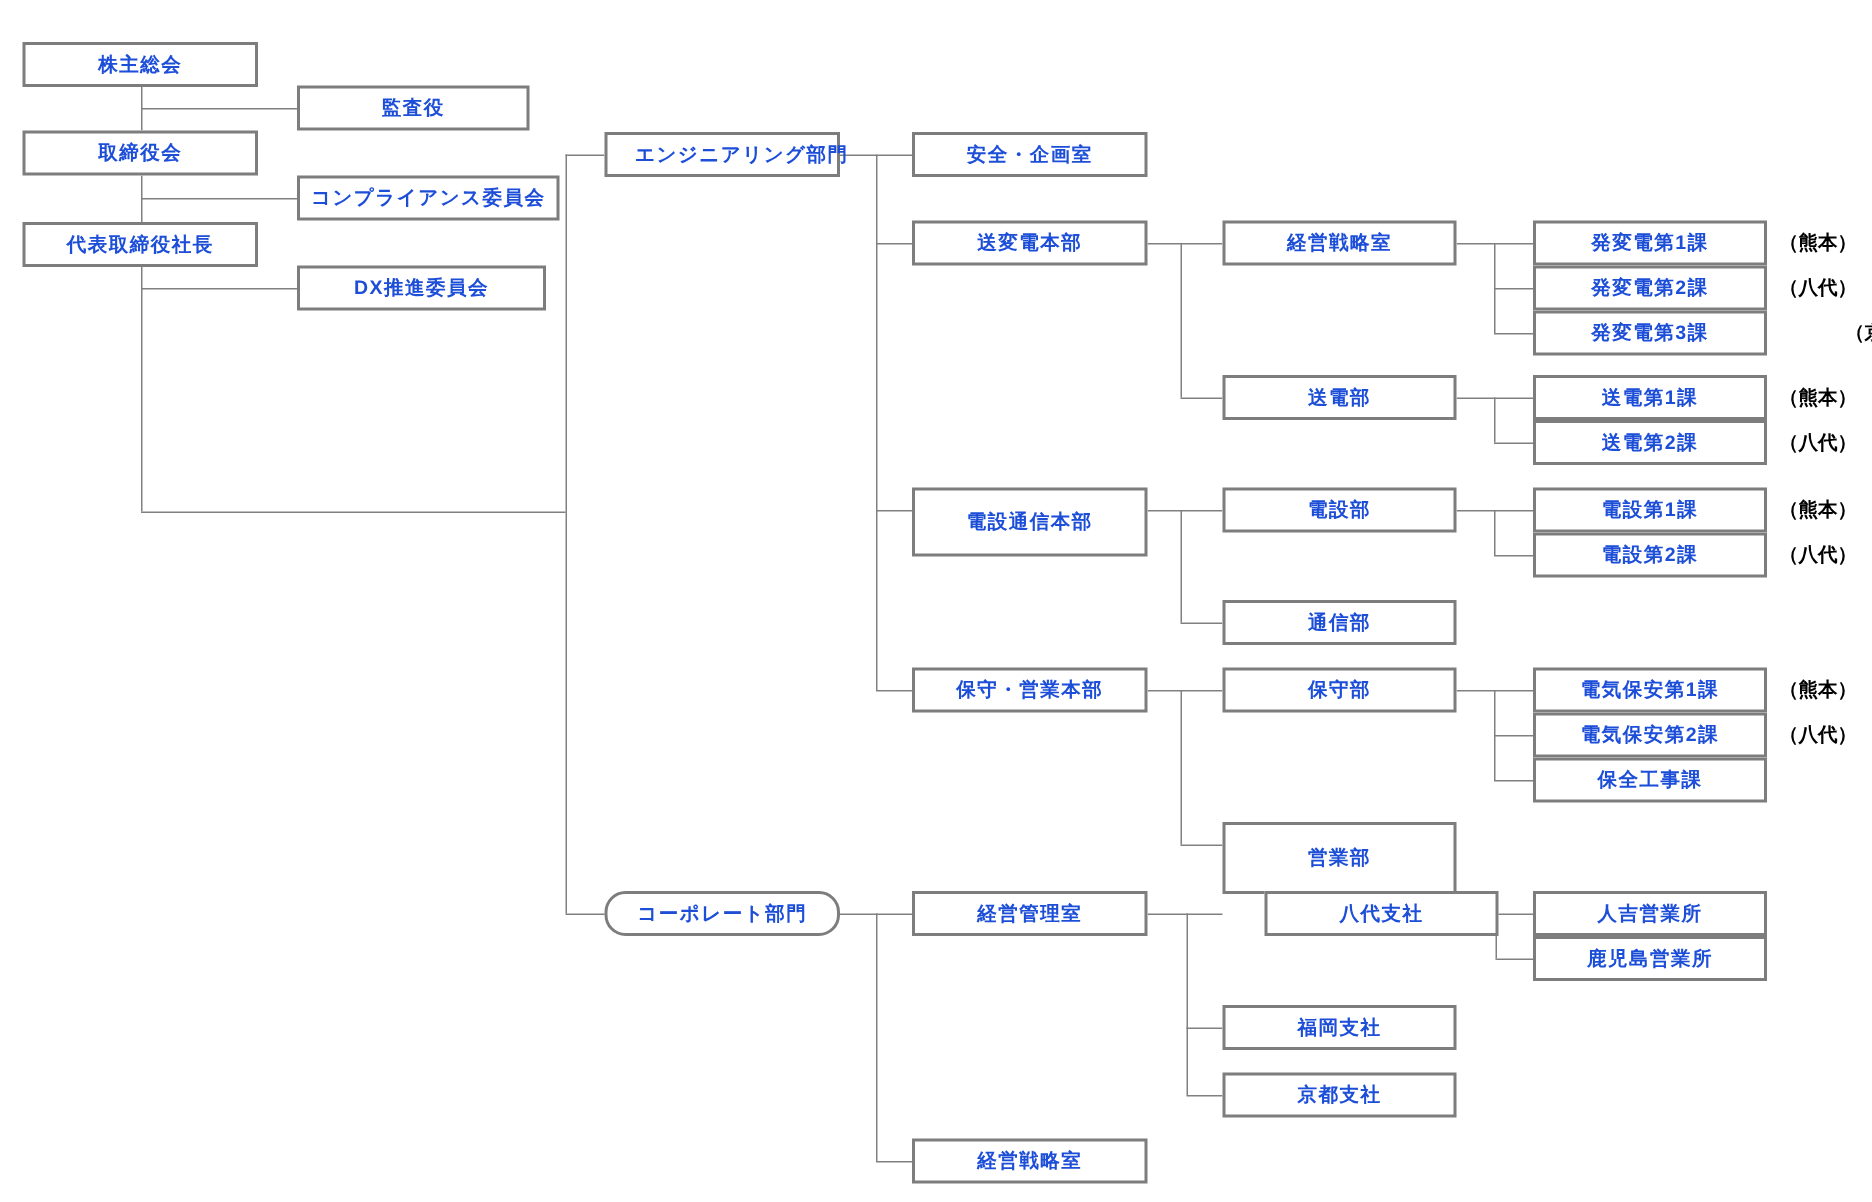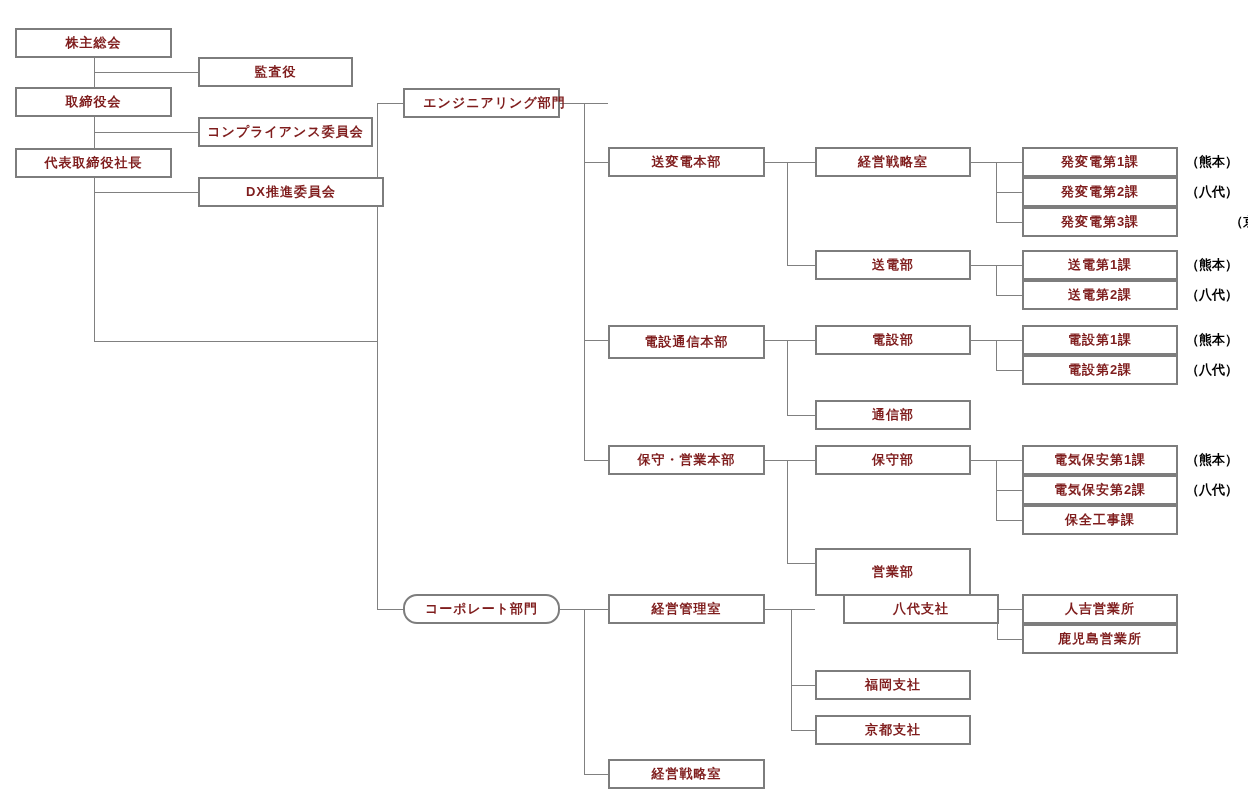--- a/index.html
+++ b/index.html
@@ -18,21 +18,21 @@
   .node {
     position: absolute;
     box-sizing: border-box;
     background: #ffffff;
     border: 2px solid #7d7d7d;
     display: flex;
     align-items: center;
     justify-content: center;
     font-size: 13px;
     font-weight: bold;
-    color: #7f1d1d;
+    color: #1d4ed8;
     white-space: nowrap;
     letter-spacing: 1px;
   }
   .loc {
     position: absolute;
     box-sizing: border-box;
     display: flex;
     align-items: center;
     justify-content: flex-start;
     font-size: 13px;
@@ -91,26 +91,27 @@
     <div class="line" style="left: 791px; top: 685px; width: 24px; height: 1px; background: rgb(128, 128, 128);"></div>
     <div class="line" style="left: 791px; top: 730px; width: 24px; height: 1px; background: rgb(128, 128, 128);"></div>
     <div class="line" style="left: 971px; top: 609px; width: 51px; height: 1px; background: rgb(128, 128, 128);"></div>
     <div class="line" style="left: 997px; top: 609px; width: 1px; height: 30px; background: rgb(128, 128, 128);"></div>
     <div class="line" style="left: 997px; top: 639px; width: 25px; height: 1px; background: rgb(128, 128, 128);"></div>
     <div class="node" style="left: 15px; top: 28px; width: 157px; height: 30px;">株主総会</div>
     <div class="node" style="left: 198px; top: 57px; width: 155px; height: 30px;">監査役</div>
     <div class="node" style="left: 15px; top: 87px; width: 157px; height: 30px;">取締役会</div>
     <div class="node" style="left: 198px; top: 117px; width: 175px; height: 30px;">コンプライアンス委員会</div>
     <div class="node" style="left: 15px; top: 148px; width: 157px; height: 30px;">代表取締役社長</div>
-    <div class="node" style="left: 198px; top: 177px; width: 186px; height: 30px;">DX推進委員会</div>
+    <div class="node" style="left: 198px; top: 177px; width: 166px; height: 30px;">DX推進委員会</div>
     <div class="node" style="left: 403px; top: 88px; width: 157px; height: 30px; padding-left: 26px;">エンジニアリング部門</div>
+    <div class="node" style="left: 608px; top: 88px; width: 157px; height: 30px;">安全・企画室</div>
     <div class="node" style="left: 608px; top: 147px; width: 157px; height: 30px;">送変電本部</div>
     <div class="node" style="left: 815px; top: 147px; width: 156px; height: 30px;">経営戦略室</div>
     <div class="node" style="left: 815px; top: 250px; width: 156px; height: 30px;">送電部</div>
-    <div class="node" style="left: 608px; top: 325px; width: 157px; height: 34px;">電設通信本部</div>
+    <div class="node" style="left: 608px; top: 325px; width: 157px; height: 46px;">電設通信本部</div>
     <div class="node" style="left: 815px; top: 325px; width: 156px; height: 30px;">電設部</div>
     <div class="node" style="left: 815px; top: 400px; width: 156px; height: 30px;">通信部</div>
     <div class="node" style="left: 608px; top: 445px; width: 157px; height: 30px;">保守・営業本部</div>
     <div class="node" style="left: 815px; top: 445px; width: 156px; height: 30px;">保守部</div>
     <div class="node" style="left: 815px; top: 548px; width: 156px; height: 48px;">営業部</div>
     <div class="node" style="left: 403px; top: 594px; width: 157px; height: 30px; border-radius: 14px;">コーポレート部門</div>
     <div class="node" style="left: 608px; top: 594px; width: 157px; height: 30px;">経営管理室</div>
     <div class="node" style="left: 815px; top: 594px; width: 156px; height: 30px; margin-left: 28px;">八代支社</div>
     <div class="node" style="left: 815px; top: 670px; width: 156px; height: 30px;">福岡支社</div>
     <div class="node" style="left: 815px; top: 715px; width: 156px; height: 30px;">京都支社</div>

